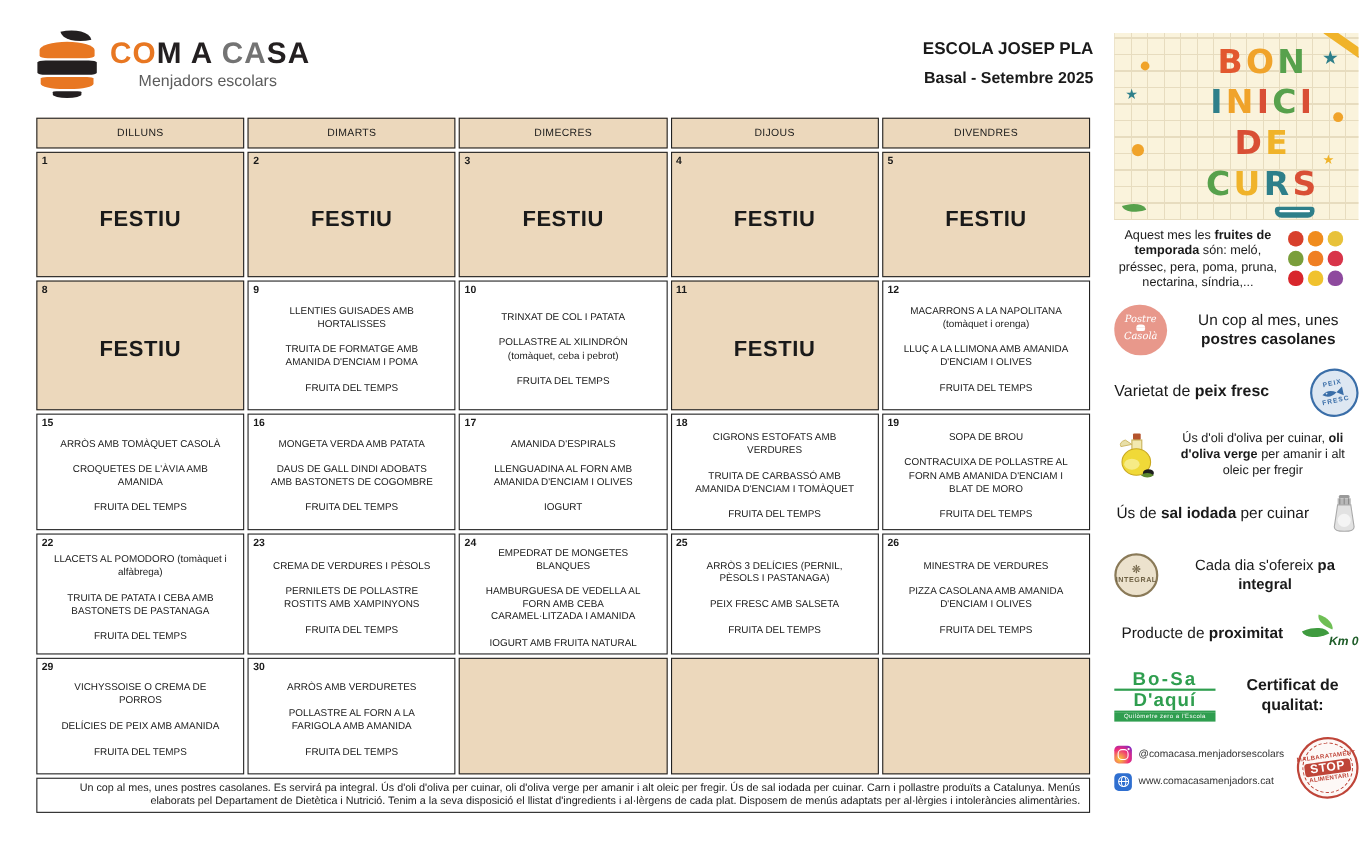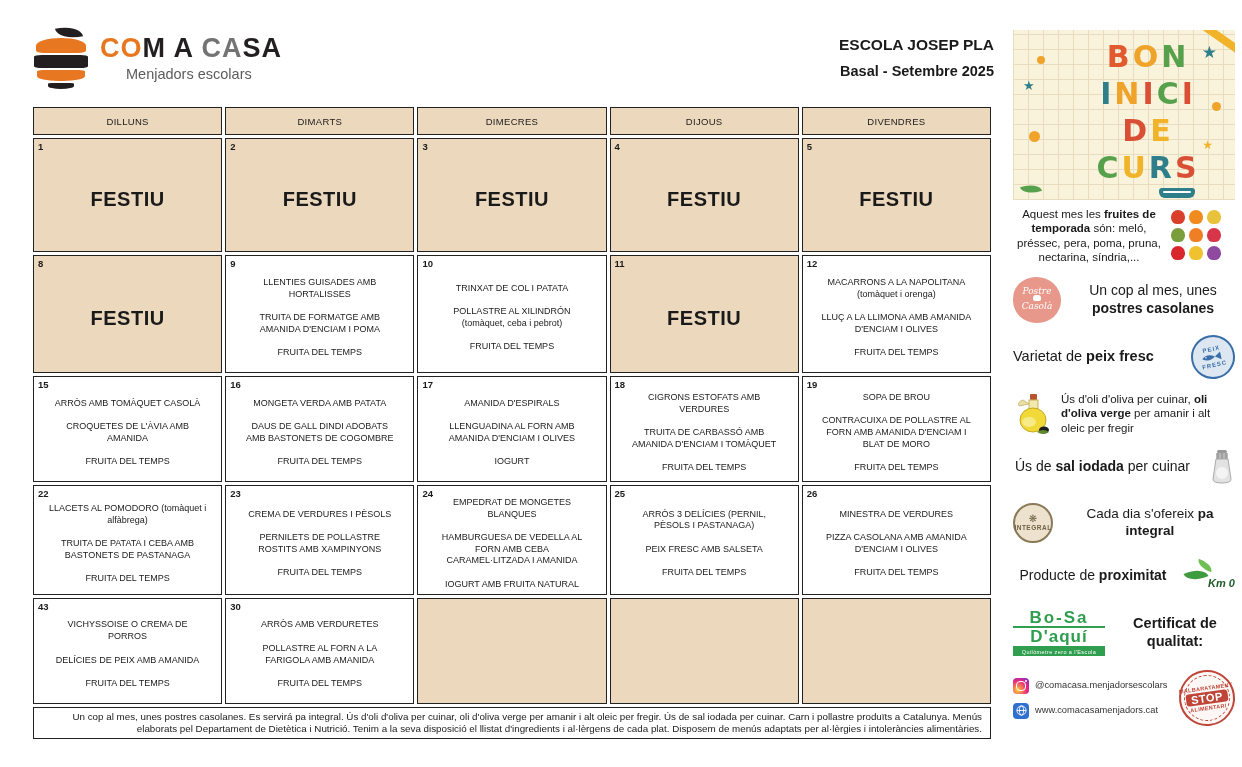--- a/index.html
+++ b/index.html
@@ -84,21 +84,21 @@
   .row-postres .sb-text { font-size:14px; text-align:center; flex:1; }
 
   .row-peix { margin-top:12px; gap:6px; }
   .row-peix .sb-text { font-size:14.5px; flex:1; }
   .stamp-peix { width:44px; height:44px; border:2.5px solid #3a6ea8; border-radius:50%; flex:none; background:#dde7f2;
     display:flex; flex-direction:column; align-items:center; justify-content:center; color:#3a6ea8;
     font-size:6px; font-weight:bold; letter-spacing:1px; transform:rotate(-12deg); }
 
   .row-oli { margin-top:13px; gap:8px; }
   .oli-icon { flex:none; }
-  .row-oli .sb-text { font-size:11.5px; text-align:left; flex:1; }
+  .row-oli .sb-text { font-size:11.5px; text-align:center; flex:1; }
 
   .row-sal { margin-top:13px; gap:17px; }
   .row-sal .sb-text { font-size:14px; text-align:center; flex:1; }
   .salt-icon { flex:none; }
 
   .row-pa { margin-top:18px; gap:12px; }
   .stamp-integral { width:40px; height:40px; border:2px solid #8a7a58; border-radius:50%; flex:none; background:#ece2cd;
     display:flex; flex-direction:column; align-items:center; justify-content:center; color:#6f6245; }
   .stamp-integral .wheat { font-size:10px; line-height:1; }
   .stamp-integral .wd { font-size:6.5px; font-weight:bold; letter-spacing:.5px; }
@@ -322,21 +322,21 @@
           <div class="menu-text">MINESTRA DE VERDURES
 
 PIZZA CASOLANA AMB AMANIDA
 D'ENCIAM I OLIVES
 
 FRUITA DEL TEMPS</div>
         </td>
     </tr>
     <tr class="r5">
       <td class="cell">
-          <div class="daynum">43</div>
+          <div class="daynum">29</div>
           <div class="menu-text">VICHYSSOISE O CREMA DE
 PORROS
 
 DELÍCIES DE PEIX AMB AMANIDA
 
 FRUITA DEL TEMPS</div>
         </td>
       <td class="cell">
           <div class="daynum">30</div>
           <div class="menu-text">ARRÒS AMB VERDURETES

